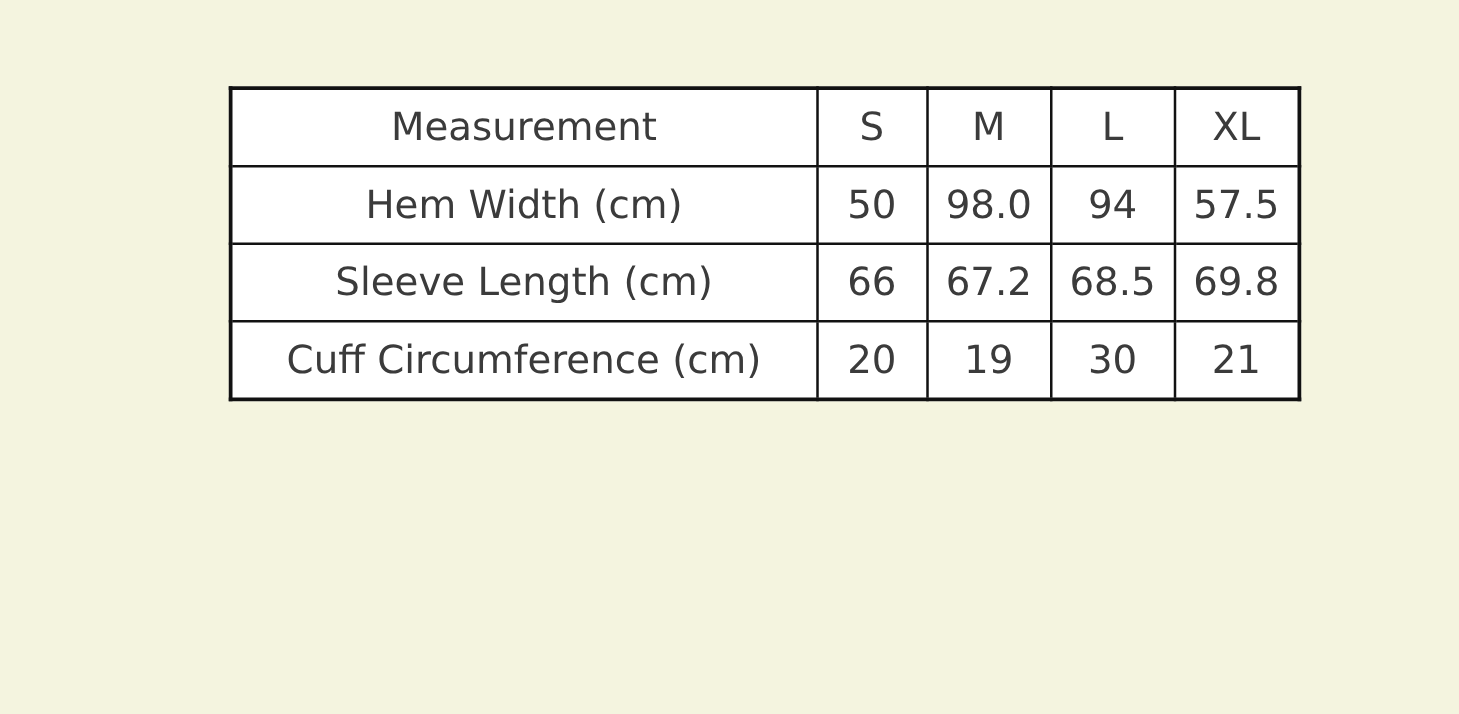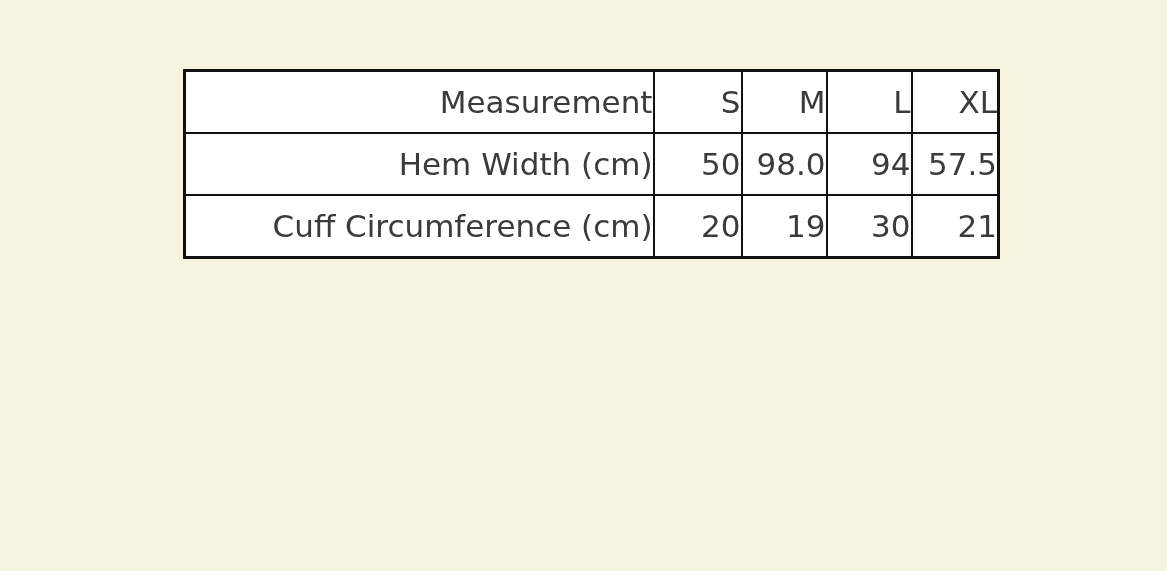--- a/index.html
+++ b/index.html
@@ -20,27 +20,27 @@
   }
   table.size-chart {
     border-collapse: collapse;
     table-layout: fixed;
     background: #ffffff;
     border: 3px solid #111111;
   }
   table.size-chart th,
   table.size-chart td {
     border: 2px solid #111111;
-    text-align: right;
+    text-align: center;
     vertical-align: middle;
     font-size: 31px;
     font-weight: 400;
     color: #3b3b3b;
     height: 60px;
-    padding: 0 0;
+    padding: 0 14px;
     white-space: nowrap;
     overflow: hidden;
   }
   col.label-col  { width: 469px; }
   col.size-col-s { width: 88px; }
   col.size-col-m { width: 85px; }
   col.size-col-l { width: 85px; }
   col.size-col-xl{ width: 87px; }
 </style>
 </head>
@@ -66,20 +66,27 @@
     </thead>
     <tbody>
         <tr>
           <td>Hem Width (cm)</td>
           <td>50</td>
           <td>98.0</td>
           <td>94</td>
           <td>57.5</td>
         </tr>
         <tr>
+          <td>Sleeve Length (cm)</td>
+          <td>66</td>
+          <td>67.2</td>
+          <td>68.5</td>
+          <td>69.8</td>
+        </tr>
+        <tr>
           <td>Cuff Circumference (cm)</td>
           <td>20</td>
           <td>19</td>
           <td>30</td>
           <td>21</td>
         </tr>
       </tbody>
   </table>
 </div>
 

